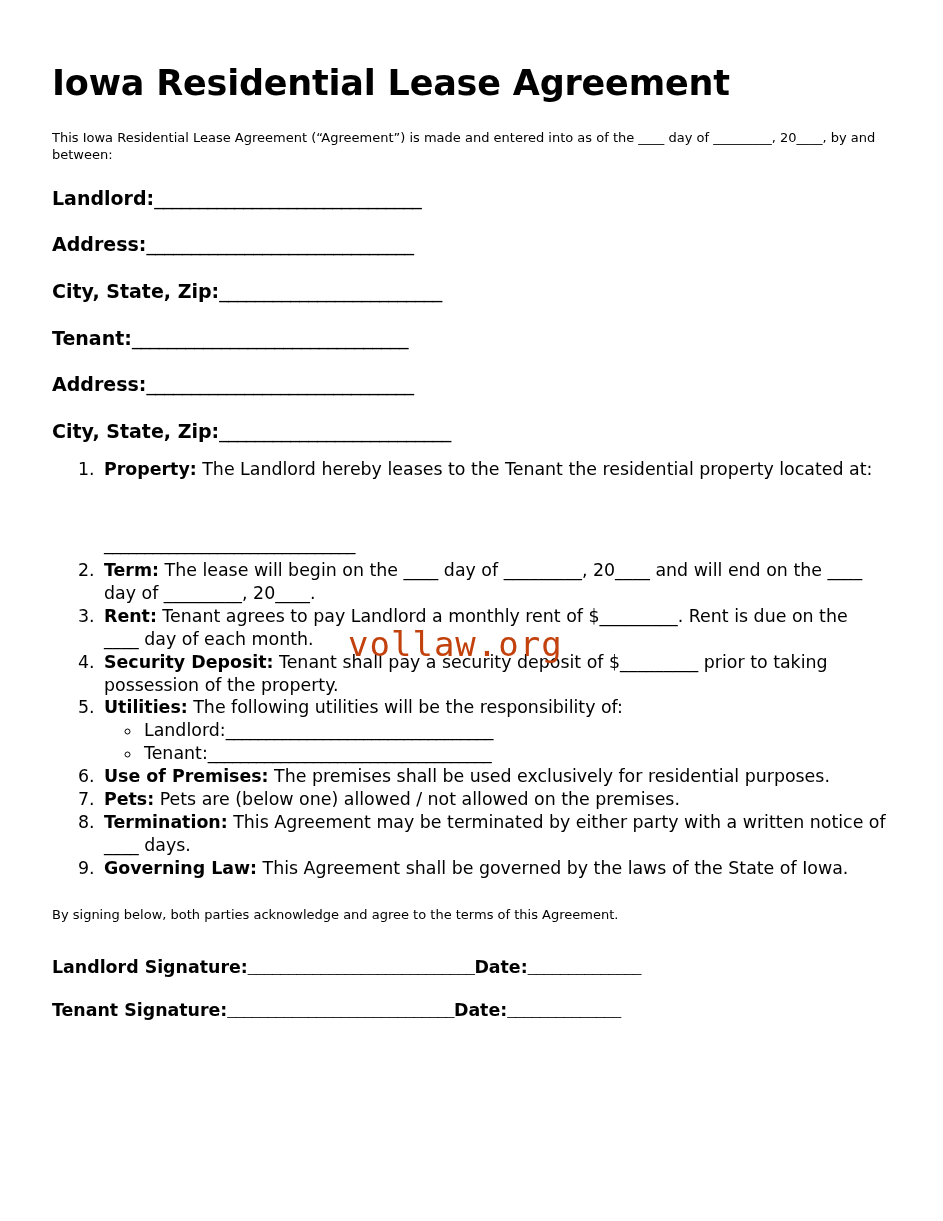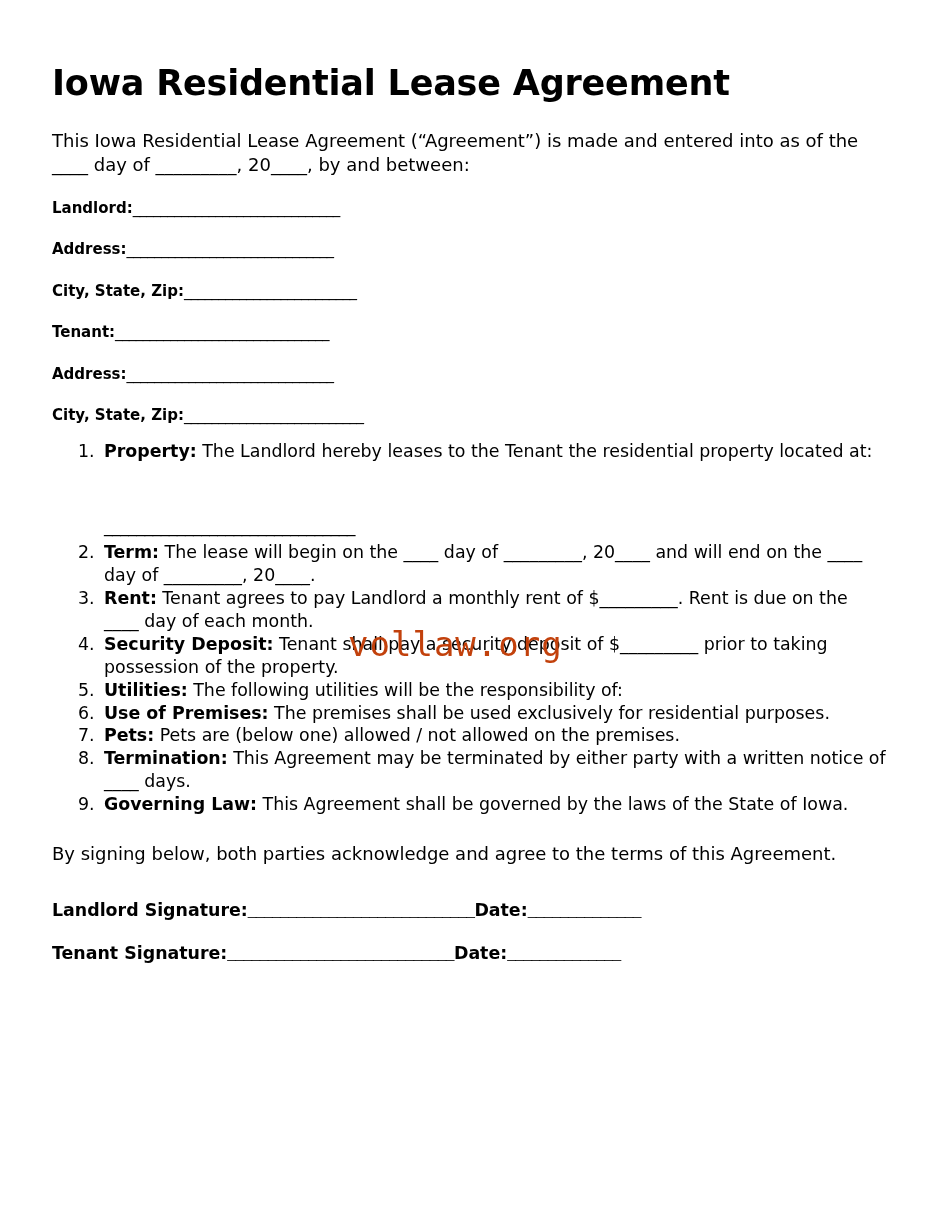--- a/index.html
+++ b/index.html
@@ -33,27 +33,27 @@
   h1.doc-title {
     font-family: "DejaVu Sans", "Liberation Sans", sans-serif;
     font-size: 35px;
     font-weight: bold;
     letter-spacing: -0.2px;
     margin: 0 0 0 0;
     line-height: 1.15;
     padding-top: 8px;
   }
   p.para {
-    font-size: 18px;
+    font-size: 13px;
     line-height: 1.32;
     margin: 26px 0 0 0;
     font-weight: normal;
   }
   .field-row {
-    font-size: 15px;
+    font-size: 19px;
     line-height: 1.3;
     margin-top: 22px;
     white-space: nowrap;
   }
   .field-row .lbl {
     font-weight: bold;
   }
   .field-row .blank {
     font-weight: normal;
     letter-spacing: -0.6px;
@@ -193,20 +193,28 @@
       <li>
         <span class="t-label">Rent:</span><span> Tenant agrees to pay Landlord a monthly rent of $_________. Rent is due on the ____ day of each month.</span>
       </li>
 
       <li>
         <span class="t-label">Security Deposit:</span><span> Tenant shall pay a security deposit of $_________ prior to taking possession of the property.</span>
       </li>
 
       <li>
         <span class="t-label">Utilities:</span><span> The following utilities will be the responsibility of:</span>
+        <ul class="sub">
+          <li>
+            <span>Landlord:</span><span class="ul-blank">_________________________________</span>
+          </li>
+          <li>
+            <span>Tenant:</span><span class="ul-blank">___________________________________</span>
+          </li>
+        </ul>
       </li>
 
       <li>
         <span class="t-label">Use of Premises:</span><span> The premises shall be used exclusively for residential purposes.</span>
       </li>
 
       <li>
         <span class="t-label">Pets:</span><span> Pets are (below one) allowed / not allowed on the premises.</span>
       </li>
 

